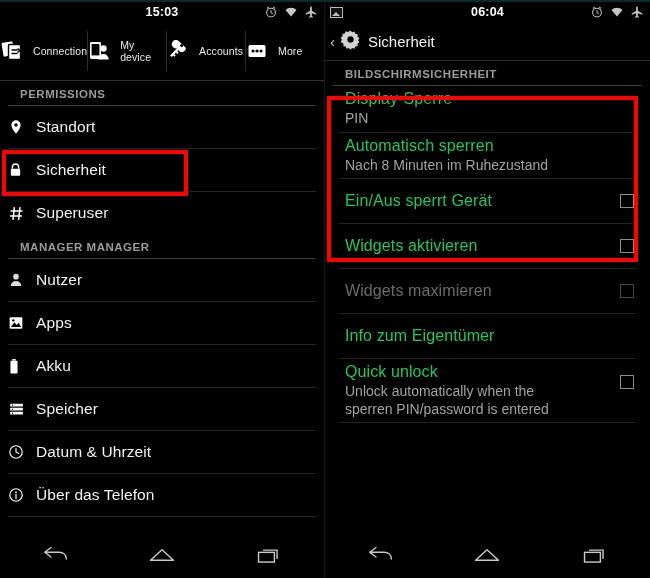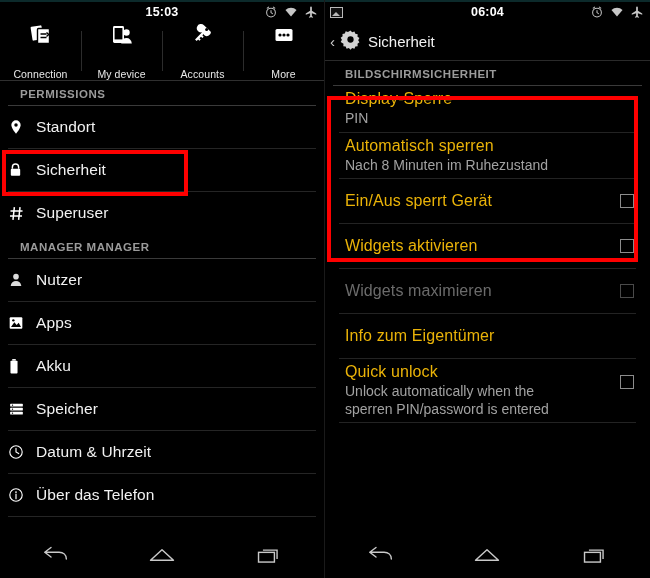--- a/index.html
+++ b/index.html
@@ -27,22 +27,22 @@
     color: #ffffff; font-size: 12.5px; font-weight: bold; letter-spacing: .2px;
   }
   .sb-right { margin-left: auto; display: flex; align-items: center; gap: 6px; padding-right: 6px; }
   .sb-icn { width: 14px; height: 14px; display: block; opacity: .92; }
   .pic-icon { width: 13px; height: 11px; border: 1.4px solid #b9b9b9; background:#111; position: relative; }
   .pic-icon:after{ content:""; position:absolute; left:1px; bottom:1px; width:0; height:0;
      border-left:4px solid transparent; border-right:4px solid transparent; border-bottom:4px solid #b9b9b9;}
 
   
   .tabbar { display: flex; height: 58px; background: #000; }
-  .tab { flex: 1; display: flex; flex-direction: column; align-items: center; justify-content: space-between;
-         gap: 3px; position: relative; }
+  .tab { flex: 1; display: flex; flex-direction: row; align-items: center; justify-content: flex-start;
+         gap: 9px; position: relative; }
   .tab + .tab:before { content:""; position:absolute; left:0; top:9px; bottom:9px; width:1px; background:#2c2c2c; }
   .tab-ico { height: 26px; display: flex; align-items: center; justify-content: center; }
   .tab-lbl { color:#e8e8e8; font-size: 10.5px; letter-spacing: .1px; }
   .tabbar-underline { height:1px; background:#2f2f2f; }
 
   
   .sect {
     color:#9b9b9b; font-size:11.5px; font-weight:bold; letter-spacing:.5px;
     padding: 7px 18px 5px 20px;
   }
@@ -56,21 +56,21 @@
 
   
   .actionbar { height:38px; display:flex; align-items:center; gap:7px; padding-left:5px; background:#000; }
   .ab-caret { color:#cfcfcf; font-size:15px; line-height:1; margin-right:-2px; }
   .ab-title { color:#f2f2f2; font-size:15px; }
   .actionbar-underline { height:1px; background:#2a2a2a; }
 
   
   .rrow { min-height:44px; display:flex; align-items:center; padding: 4px 12px 4px 20px; }
   .rrow-txt { flex:1; }
-  .rrow-title { color:#eab308; font-size:16px; letter-spacing:.1px; }
+  .rrow-title { color:#22c55e; font-size:16px; letter-spacing:.1px; }
   .rrow-title.dim { color:#6b6b6b; }
   .rrow-sub { color:#a2a2a2; font-size:14px; margin-top:2px; line-height:1.25; }
   .rrow-rule { height:1px; background:#232323; margin:0 14px; }
   .cbx { width:14px; height:14px; border:1.6px solid #8c8c8c; background:transparent; flex:none; margin-right:4px;}
   .cbx.dim { border-color:#4a4a4a; }
 
   
   .hl { position:absolute; border:4px solid #fe0000; pointer-events:none; }
 
   

